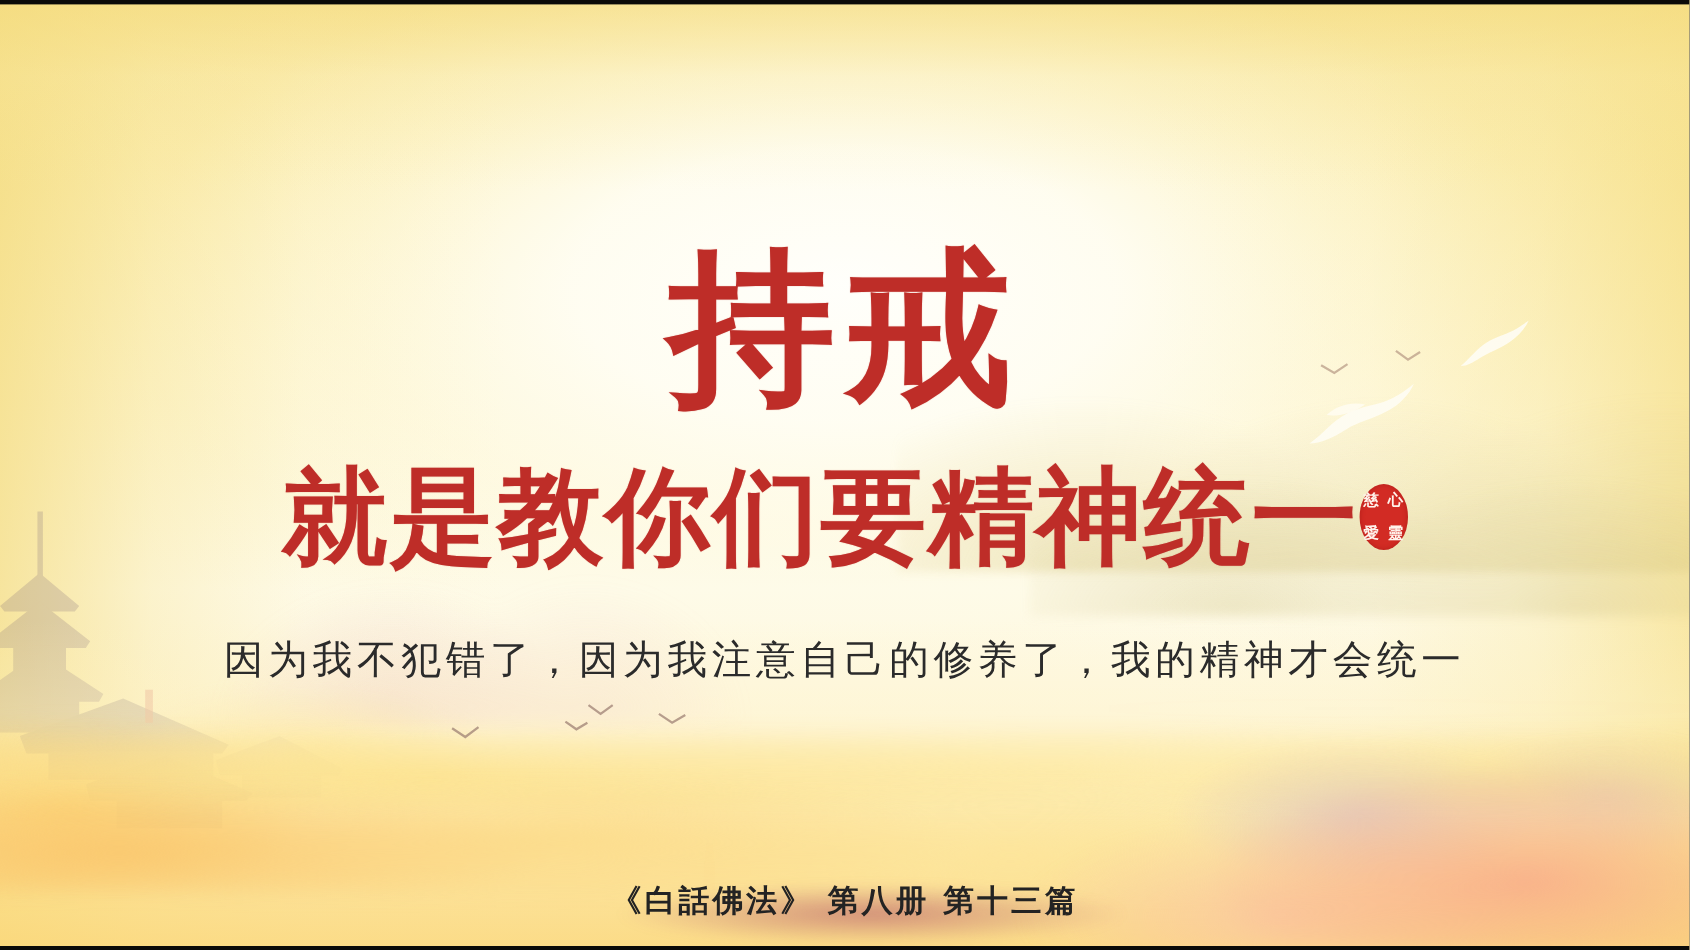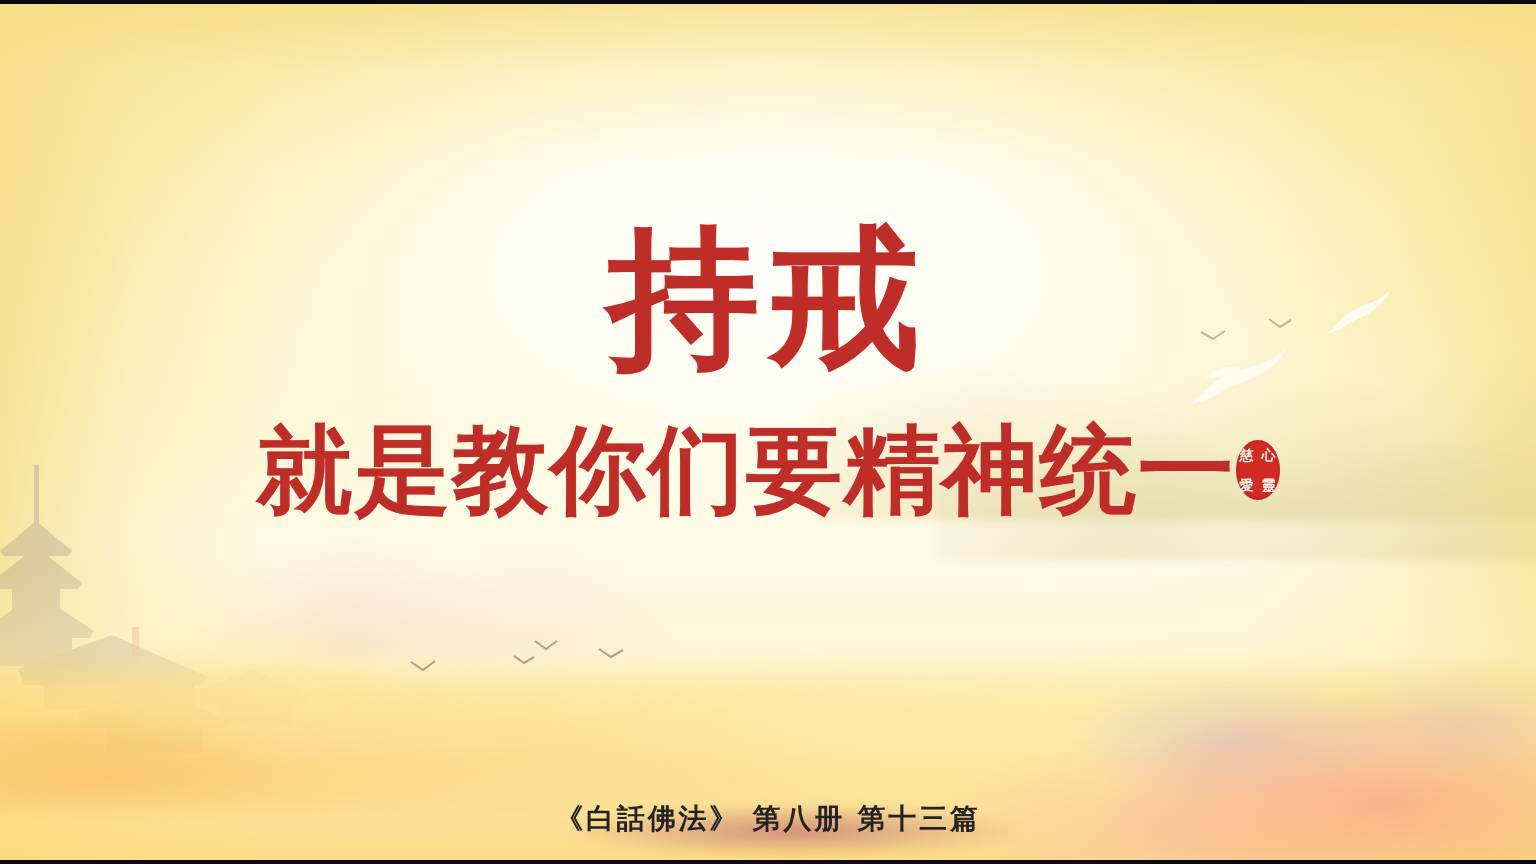--- a/index.html
+++ b/index.html
@@ -328,19 +328,20 @@
       <div id="title-sub">就是教你们要精神统一</div>
 
       <div id="seal">
         <span>慈</span>
         <span>心</span>
         <span>愛</span>
         <span>靈</span>
       </div>
     </div>
 
+    <div id="body-line">因为我不犯错了，因为我注意自己的修养了，我的精神才会统一</div>
 
     <div id="footer-line">《白話佛法》 第八册 第十三篇</div>
   </div>
 
   <div id="edge-top"></div>
   <div id="edge-bottom"></div>
 </div>
 
 </body></html>

